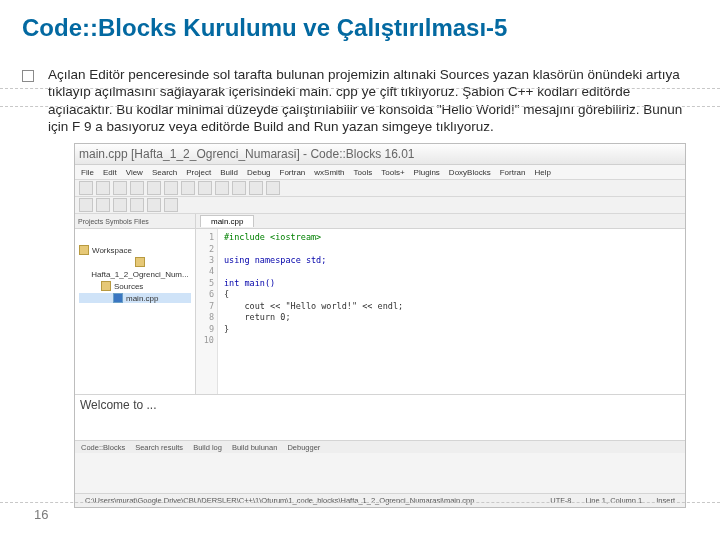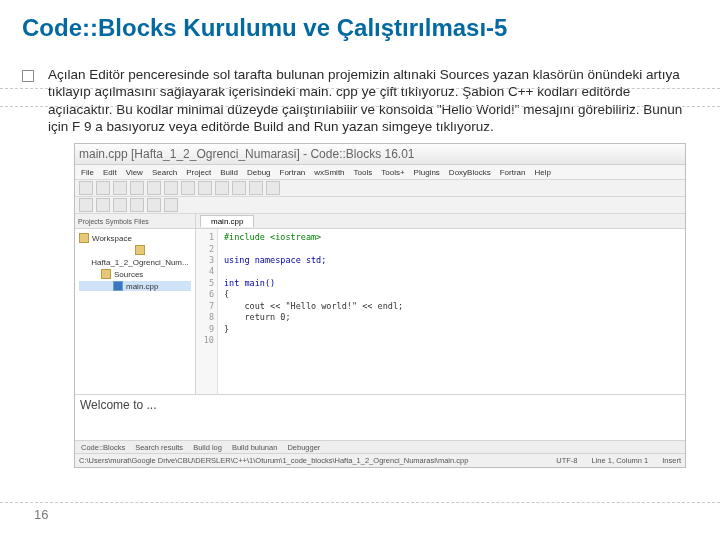--- a/index.html
+++ b/index.html
@@ -90,21 +90,21 @@
     border-right:1px solid #d4d4d4;
     font-size:8px;
     display:flex;
     flex-direction:column;
   }
   .side-tabs {
     height:14px;background:#f0f0f0;border-bottom:1px solid #d4d4d4;
     font-size:7px;display:flex;align-items:center;padding:0 3px;color:#555;
   }
   .tree {
-    padding:4px 4px;
+    padding:16px 4px;
     color:#333;
   }
   .tree-row {display:flex;align-items:center;gap:3px;margin-bottom:2px;}
   .tree-indent1{padding-left:10px;flex-direction:column;}
   .tree-indent2{padding-left:22px;}
   .tree-indent3{padding-left:34px;}
   .tree-icon{width:8px;height:8px;background:#e6c877;border:1px solid #b89a40;}
   .tree-icon.file{background:#cde5f7;border-color:#6aa0c8;}
   .tree-icon.sel{background:#3a76c1;}
   .sel-row{background:#cfe3f8;}
@@ -146,21 +146,21 @@
     font-size:7.5px;display:flex;align-items:center;gap:8px;padding:0 6px;color:#555;
   }
   .bot-body{flex:1;background:#fff;font-size:12px;color:#444;padding:3px 5px;}
   .bot-tabs2{
     height:12px;background:#eee;border-top:1px solid #d4d4d4;
     font-size:7.5px;display:flex;align-items:center;gap:10px;padding:0 6px;color:#555;
   }
   .ss-status{
     height:13px;background:#f0f0f0;border-top:1px solid #d4d4d4;
     font-size:7.5px;color:#555;display:flex;align-items:center;
-    justify-content:space-between;padding:0 4px;
+    justify-content:space-between;padding:0 10px;margin-top:40px;
   }
   .ss-status .r{display:flex;gap:14px;}
   .page-num {
     position:absolute;
     left: 34px;
     bottom: 18px;
     font-size: 13px;
     color:#7a7a7a;
   }
   .dashed {

